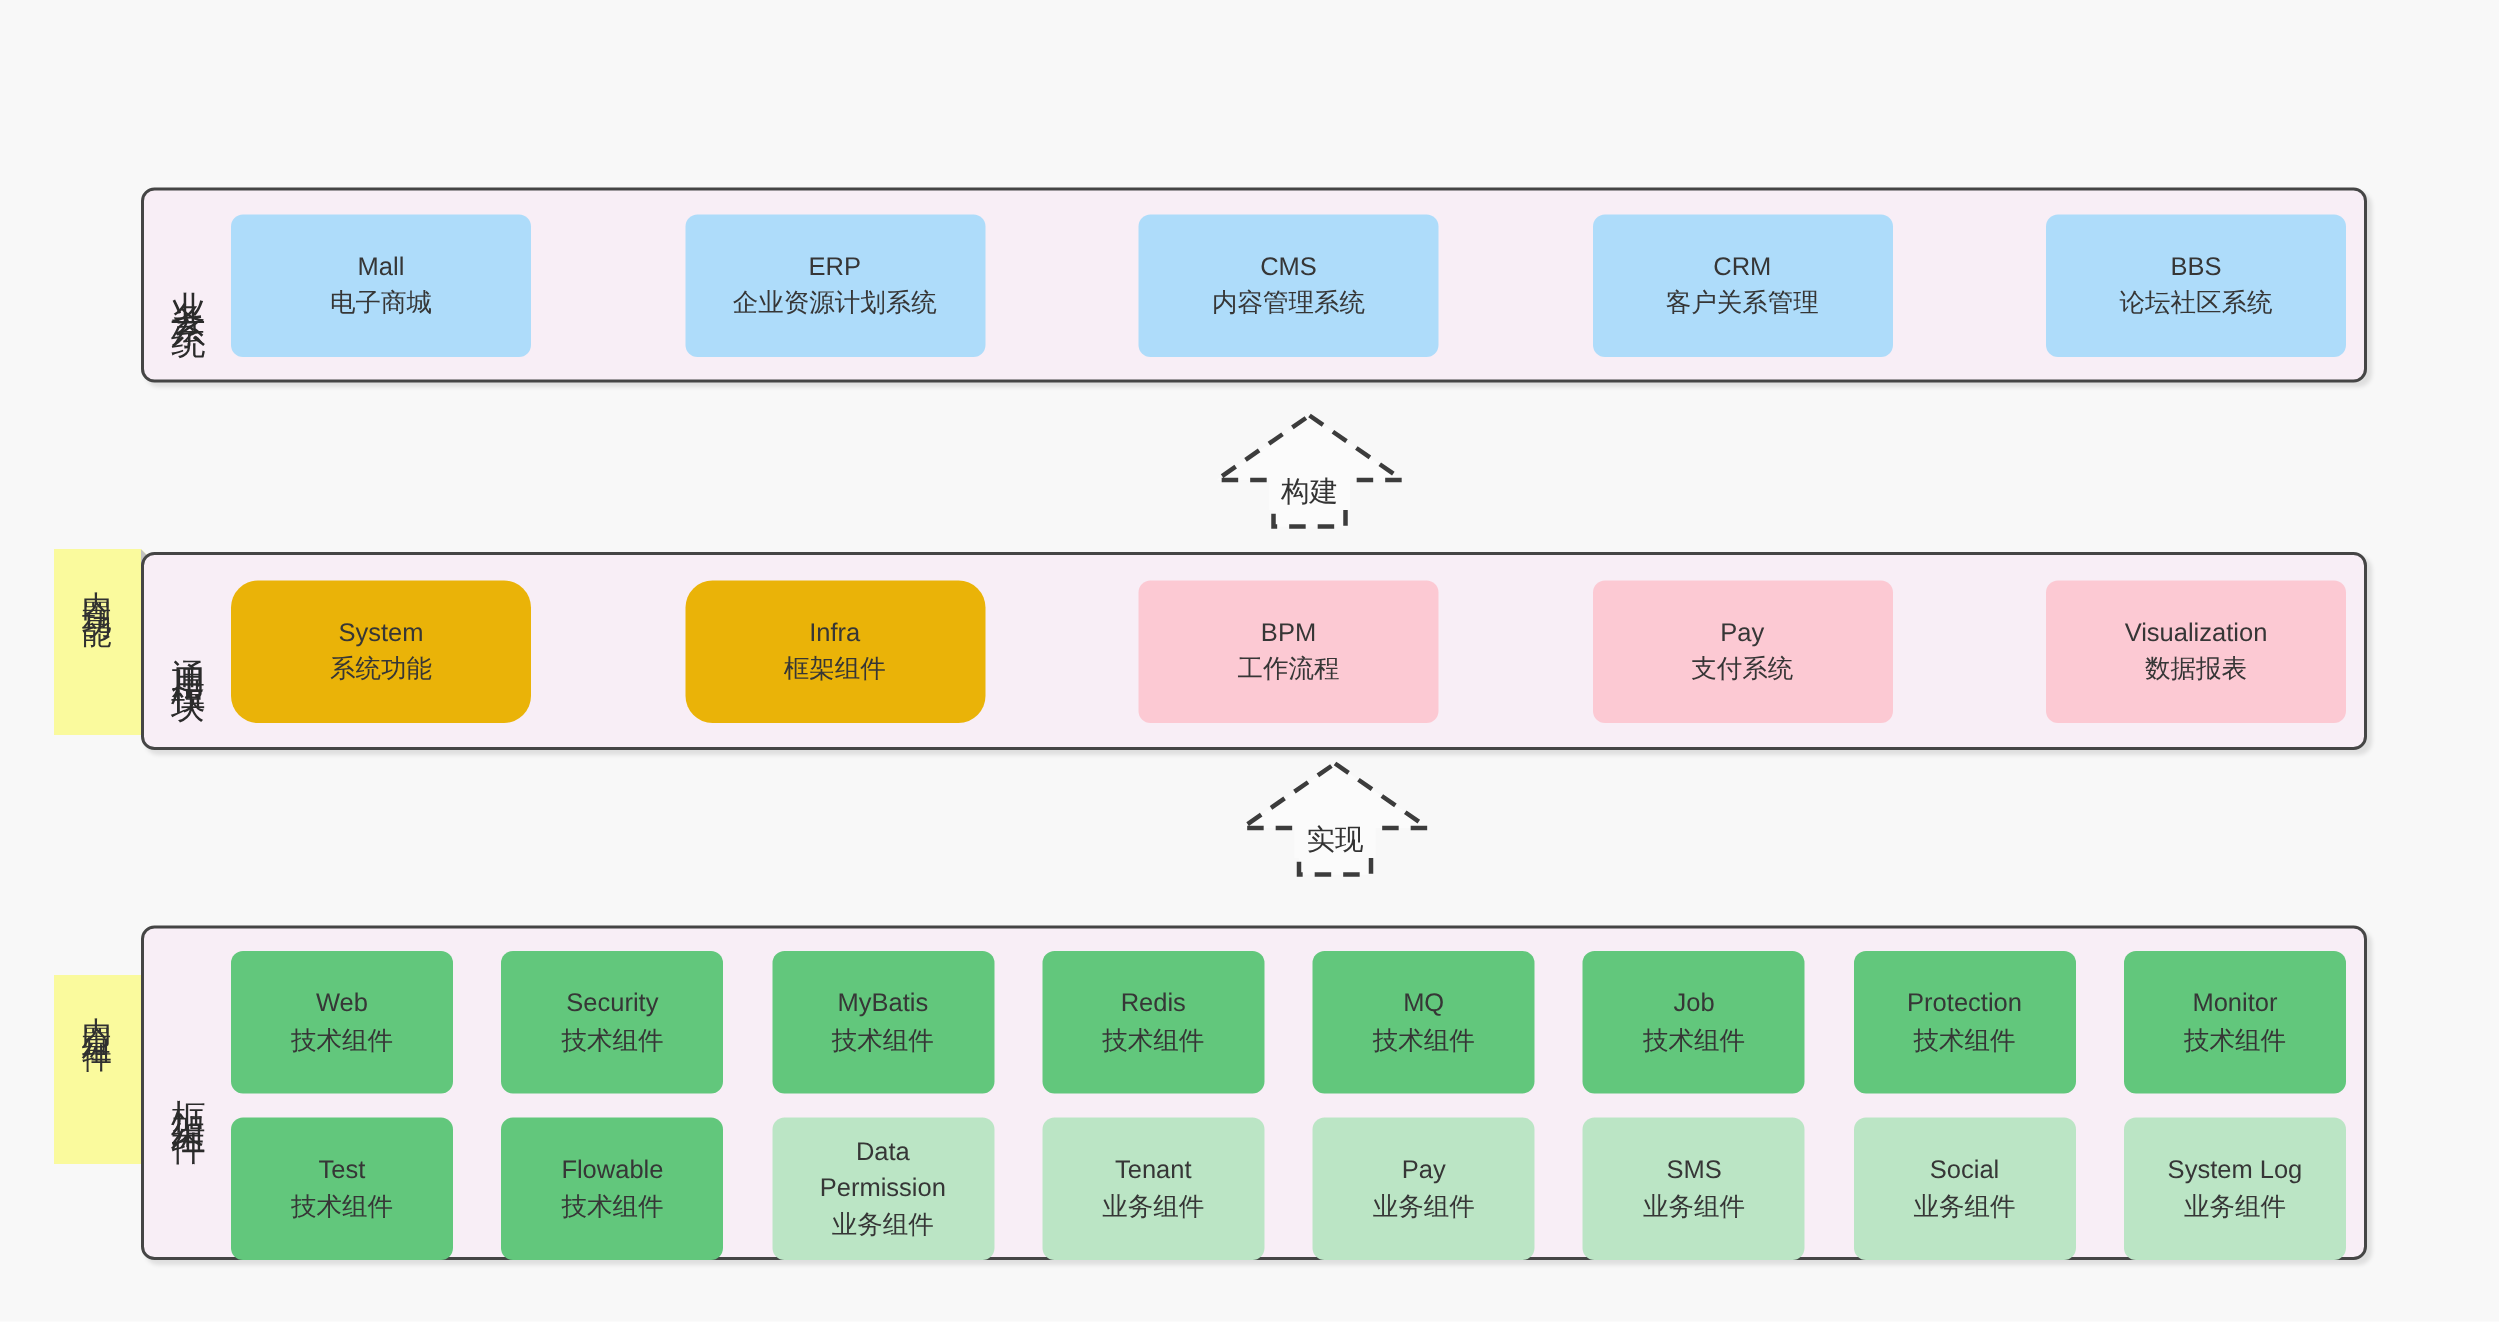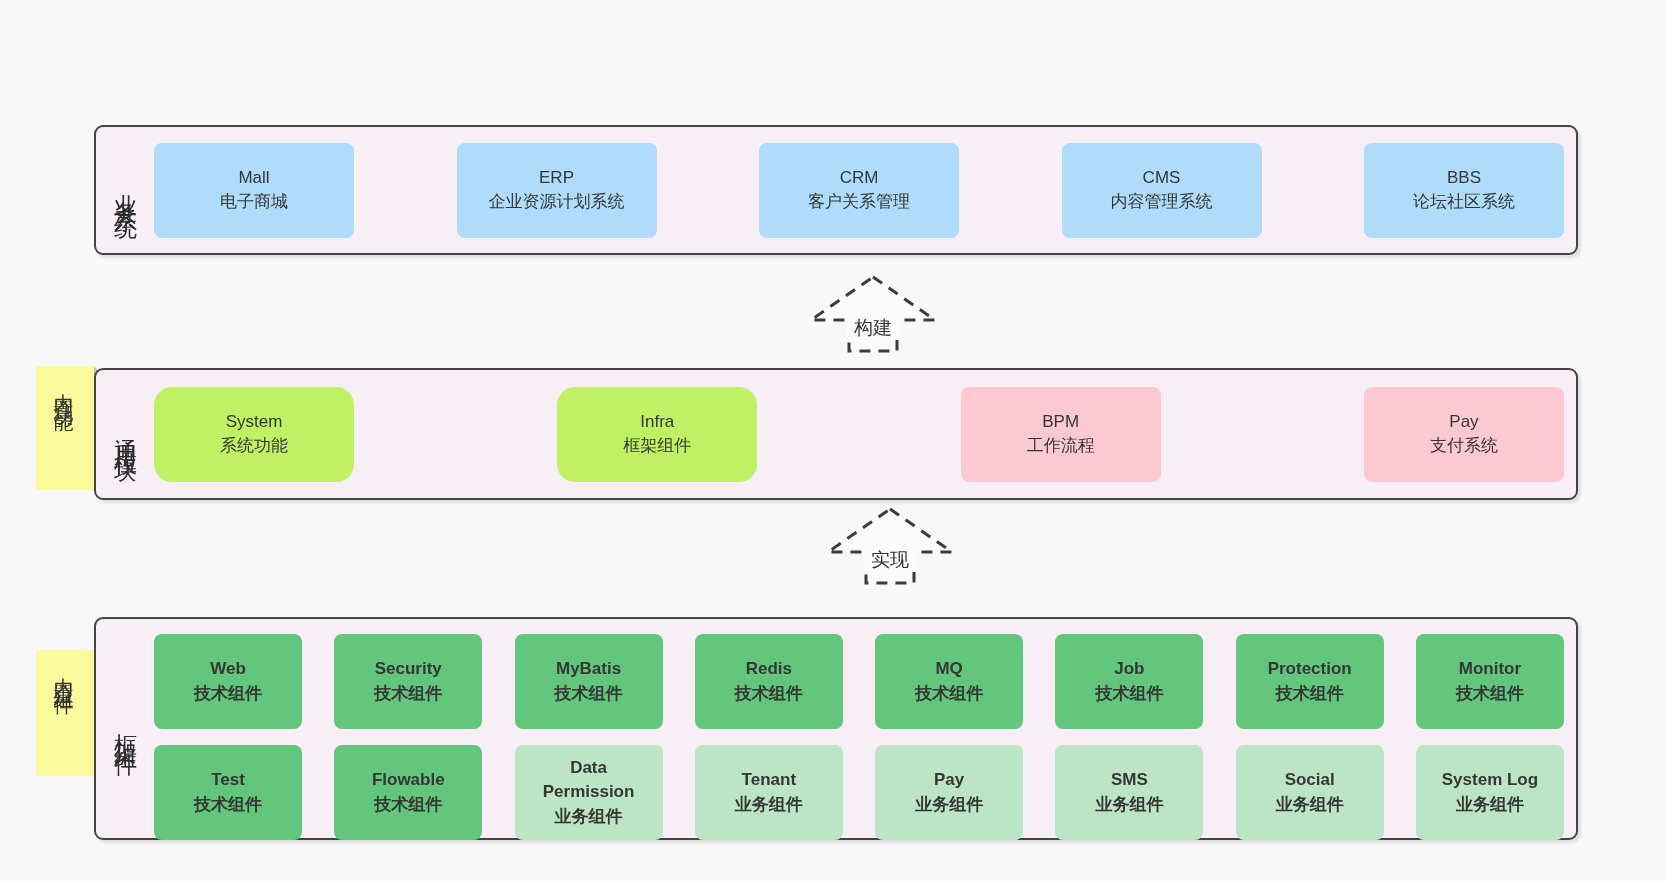--- a/index.html
+++ b/index.html
@@ -34,23 +34,23 @@
     display:flex; justify-content:space-between;
   }
   .row3a{top:15px;}
   .row3b{top:126px;}
   .box{
     width:200px; height:95px; border-radius:8px;
     display:flex; flex-direction:column; justify-content:center; 
     text-align:center; font-size:17px; line-height:1.42;
     padding:0 6px; box-sizing:border-box;
   }
-  .box.sm{width:148px; padding:0 23px;font-weight:bold;}
+  .box.sm{width:148px; padding:0 23px;}
   .c-blue{background:#aedcfa;}
-  .c-red{background:#bef264;border-radius:18px;}
+  .c-red{background:#eab308;border-radius:18px;}
   .c-pink{background:#fcc9d3;}
   .c-green{background:#62c77c;}
   .c-greenlight{background:#bbe5c5;}
   
   .note{
     position:absolute; left:36px; width:80px; background:#fafa9d; z-index:0;
     clip-path:polygon(0 0, calc(100% - 22px) 0, 100% 22px, 100% 100%, 0 100%);
   }
   .note-2{top:366px; height:124px;}
   .note-3{top:650px; height:126px;}
@@ -85,26 +85,26 @@
     <div class="row">
       <div class="box c-blue">
         <div>Mall</div>
         <div>电子商城</div>
       </div>
       <div class="box c-blue">
         <div>ERP</div>
         <div>企业资源计划系统</div>
       </div>
       <div class="box c-blue">
+        <div>CMS</div>
+        <div>内容管理系统</div>
+      </div>
+      <div class="box c-blue">
         <div>CRM</div>
         <div>客户关系管理</div>
-      </div>
-      <div class="box c-blue">
-        <div>CMS</div>
-        <div>内容管理系统</div>
       </div>
       <div class="box c-blue">
         <div>BBS</div>
         <div>论坛社区系统</div>
       </div>
     </div>
   </div>
 
   <svg class="arrow" style="left:808px; top:274px;" width="130" height="80" viewBox="0 0 130 80">
     <polygon points="65,3 127,46 89,46 89,77 41,77 41,46 3,46" fill="#fbfbfb" stroke="#3c3c3c" stroke-width="3" stroke-dasharray="11 8"></polygon>
@@ -124,20 +124,24 @@
         <div>框架组件</div>
       </div>
       <div class="box c-pink">
         <div>BPM</div>
         <div>工作流程</div>
       </div>
       <div class="box c-pink">
         <div>Pay</div>
         <div>支付系统</div>
       </div>
+      <div class="box c-pink">
+        <div>Visualization</div>
+        <div>数据报表</div>
+      </div>
     </div>
   </div>
 
   <svg class="arrow" style="left:825px; top:506px;" width="130" height="80" viewBox="0 0 130 80">
     <polygon points="65,3 127,46 89,46 89,77 41,77 41,46 3,46" fill="#fbfbfb" stroke="#3c3c3c" stroke-width="3" stroke-dasharray="11 8"></polygon>
     <rect x="38" y="40" width="54" height="26" fill="#fbfbfb"></rect>
     <text x="65" y="60" text-anchor="middle" font-size="19" fill="#333333">实现</text>
   </svg>
 
   <div class="layer layer-3">

